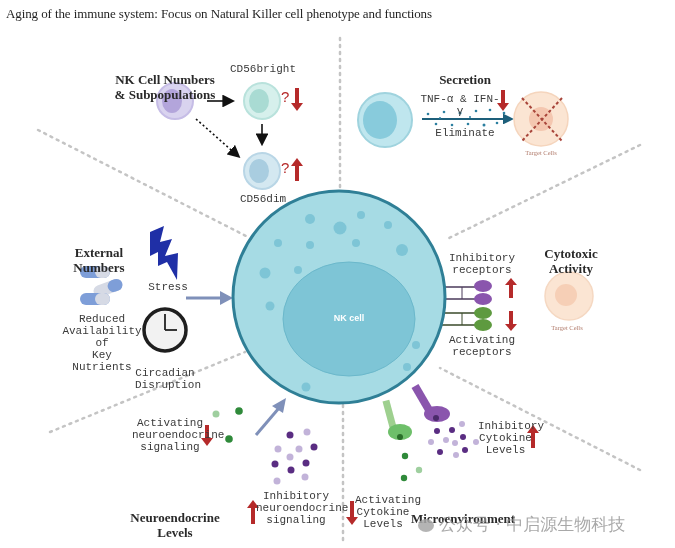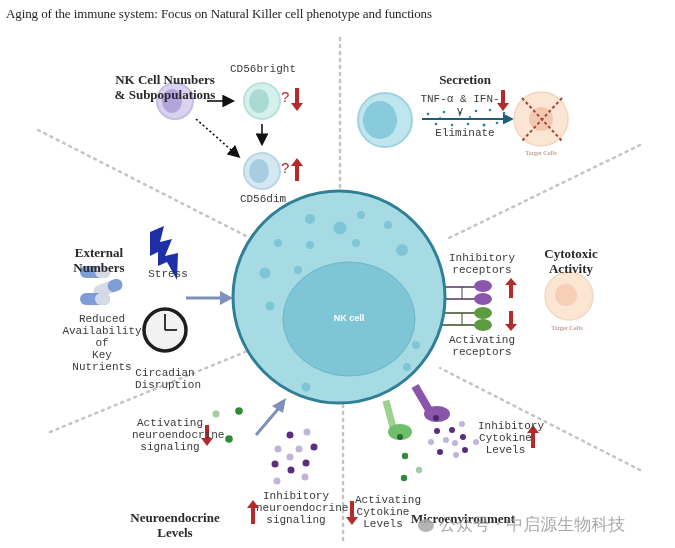--- a/index.html
+++ b/index.html
@@ -245,21 +245,21 @@
   <div>Secretion</div>
 </div>
 <div class="abs lbl" style="left:420px;top:93px;width:80px;">TNF-α &amp; IFN-γ</div>
 <div class="abs lbl" style="left:435px;top:127px;width:60px;text-align:center;">Eliminate</div>
 <div class="abs small" style="left:515px;top:149px;width:52px;">Target Cells</div>
 
 <div class="abs sec" style="left:64px;top:225px;width:70px;">
   <div>External</div>
   <div>Numbers</div>
 </div>
-<div class="abs lbl" style="left:148px;top:268px;width:40px;">Stress</div>
+<div class="abs lbl" style="left:148px;top:281px;width:40px;">Stress</div>
 <div class="abs lbl" style="left:62px;top:313px;width:80px;">
   <div>Reduced</div>
   <div>Availability of</div>
   <div>Key Nutrients</div>
 </div>
 <div class="abs lbl" style="left:135px;top:338px;width:60px;margin-top:29px;">
   <div>Circadian</div>
   <div>Disruption</div>
 </div>
 

